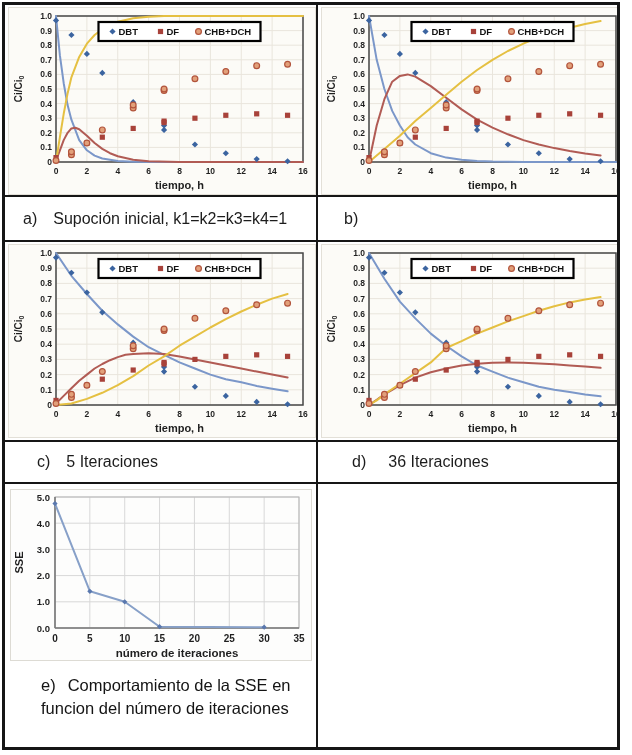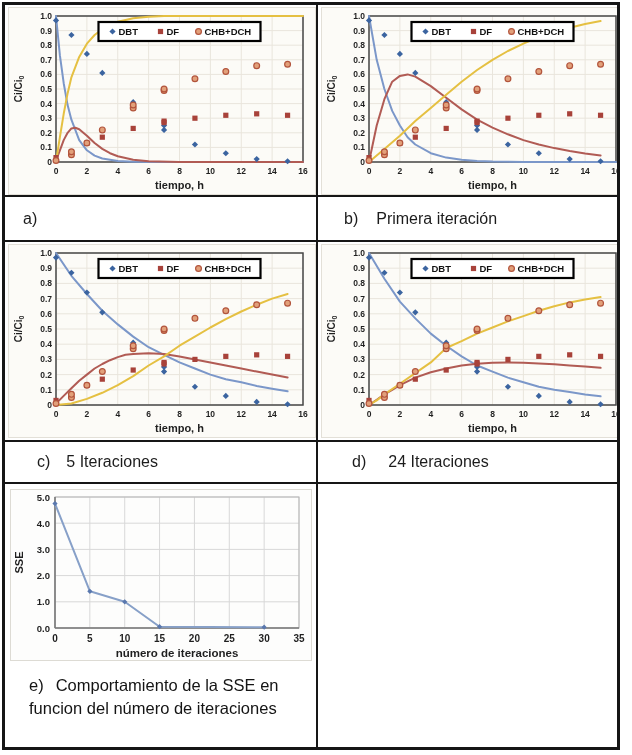--- a/index.html
+++ b/index.html
@@ -19,21 +19,21 @@
        display:flex;align-items:center;font-size:16px;color:#1c1c1c;}
   .pfx{flex:0 0 auto;}
   .capA{padding-left:18px;} .capA .pfx{margin-right:16px;}
   .capB{padding-left:26px;} .capB .pfx{margin-right:18px;}
   .capC{padding-left:32px;} .capC .pfx{margin-right:16px;}
   .capD{padding-left:34px;} .capD .pfx{margin-right:22px;}
   .chart-img{background:#fcfbf7;border:1px solid #e3e0d8;display:inline-block;
              margin:2px 0 0 3px;line-height:0;}
   .chart-img-e{background:#fdfdfc;border:1px solid #dddbd4;display:inline-block;
              margin:5px 0 0 5px;line-height:0;}
-  .capE{display:block;padding:10px 12px 0 24px;font-size:16.5px;line-height:1.42;color:#141414;}
+  .capE{display:block;padding:10px 12px 0 36px;font-size:16.5px;line-height:1.42;color:#141414;}
   .capE .pfx{margin-right:12px;}
   svg text{font-family:"Liberation Sans", sans-serif;}
 </style>
 </head>
 <body>
 
 <div class="tbl">
   <div class="cell br">
     <span class="chart-img"><svg id="svg-a" width="306" height="186">
           <rect x="0" y="0" width="306" height="186" fill="#fcfbf7"></rect>
@@ -250,24 +250,24 @@
             <text x="263.125" y="166" text-anchor="middle" font-size="8.5" font-weight="bold" fill="#1f1f1f">14</text>
             <text x="294" y="166" text-anchor="middle" font-size="8.5" font-weight="bold" fill="#1f1f1f">16</text>
           </g>
           <text x="13" y="81" text-anchor="middle" font-size="10" font-weight="bold" fill="#1f1f1f" transform="rotate(-90 13 81)"><tspan>Ci/Ci</tspan><tspan dy="2" font-size="7">0</tspan></text>
           <text x="170.5" y="181" text-anchor="middle" font-size="11" font-weight="bold" fill="#1f1f1f">tiempo, h</text>
         </svg></span>
   </div>
 
   <div class="cell br cap capA">
     <span class="pfx">a)</span>
+    <span>Supoción inicial, k1=k2=k3=k4=1</span>
   </div>
   <div class="cell cap capB">
     <span class="pfx">b)</span>
-    <span>Primera iteración</span>
   </div>
 
   <div class="cell br">
     <span class="chart-img"><svg id="svg-c" width="306" height="192">
           <rect x="0" y="0" width="306" height="192" fill="#fcfbf7"></rect>
           <g>
             <line x1="47" y1="8" x2="47" y2="160" stroke="#e9e5dc" stroke-width="1"></line>
             <line x1="77.875" y1="8" x2="77.875" y2="160" stroke="#e9e5dc" stroke-width="1"></line>
             <line x1="108.75" y1="8" x2="108.75" y2="160" stroke="#e9e5dc" stroke-width="1"></line>
             <line x1="139.625" y1="8" x2="139.625" y2="160" stroke="#e9e5dc" stroke-width="1"></line>
@@ -483,21 +483,21 @@
           <text x="170.5" y="187" text-anchor="middle" font-size="11" font-weight="bold" fill="#1f1f1f">tiempo, h</text>
         </svg></span>
   </div>
 
   <div class="cell br cap capC">
     <span class="pfx">c)</span>
     <span>5 Iteraciones</span>
   </div>
   <div class="cell cap capD">
     <span class="pfx">d)</span>
-    <span>24 Iteraciones</span>
+    <span>36 Iteraciones</span>
   </div>
 
   <div class="cell br">
     <span class="chart-img-e"><svg id="svg-e" width="300" height="170">
           <rect x="0" y="0" width="300" height="170" fill="#fdfdfc"></rect>
           <g>
             <line x1="44" y1="7" x2="44" y2="138" stroke="#d8d8d8" stroke-width="1"></line>
             <line x1="78.85714285714286" y1="7" x2="78.85714285714286" y2="138" stroke="#d8d8d8" stroke-width="1"></line>
             <line x1="113.71428571428571" y1="7" x2="113.71428571428571" y2="138" stroke="#d8d8d8" stroke-width="1"></line>
             <line x1="148.57142857142856" y1="7" x2="148.57142857142856" y2="138" stroke="#d8d8d8" stroke-width="1"></line>

